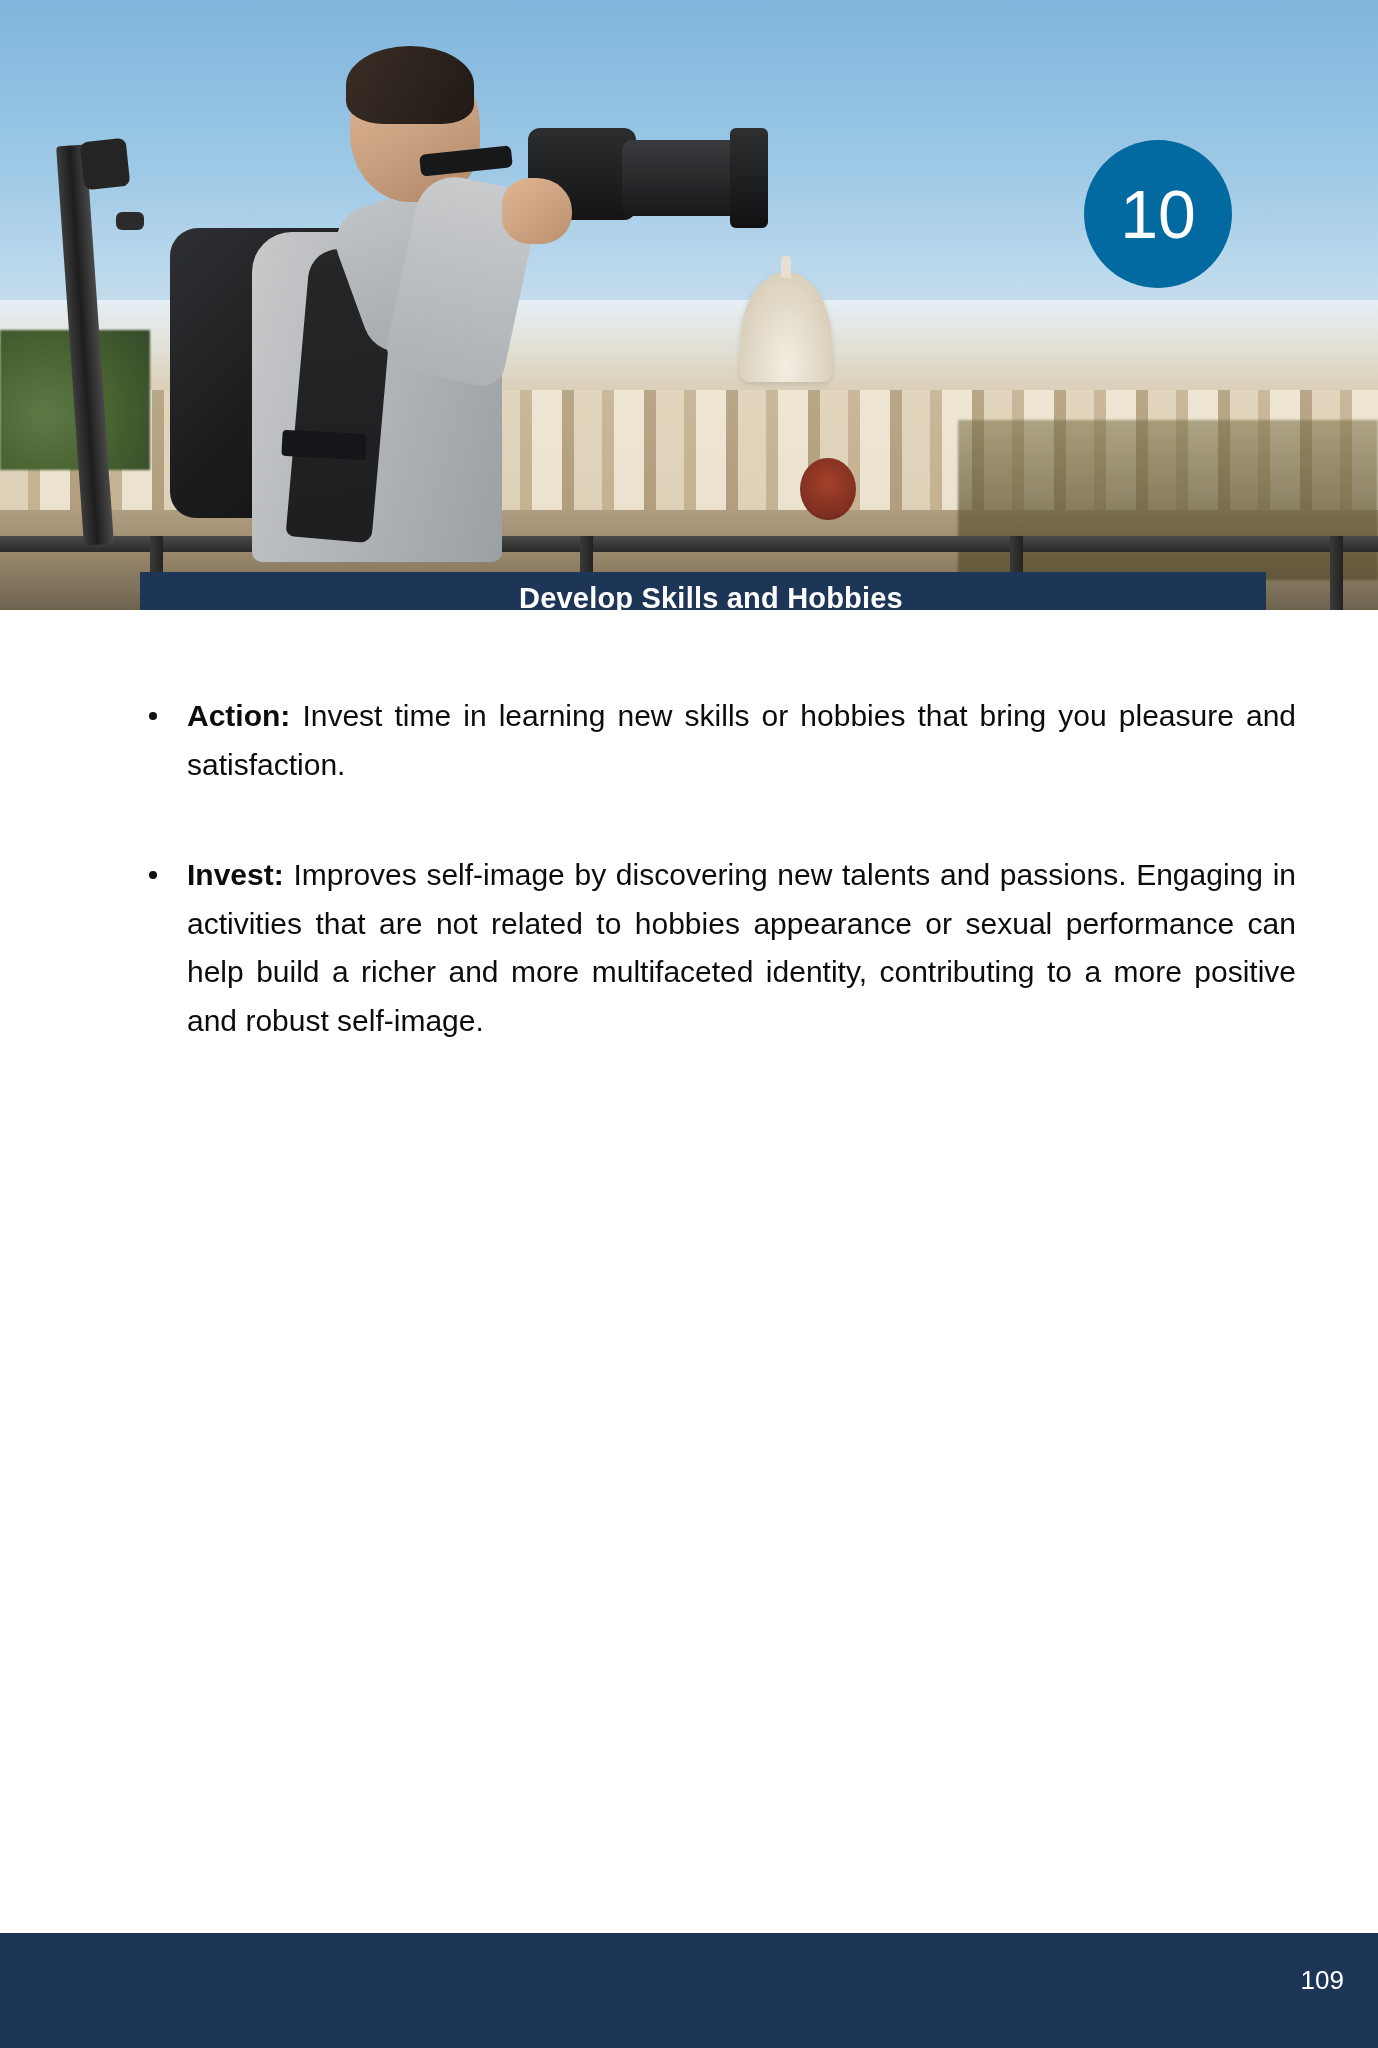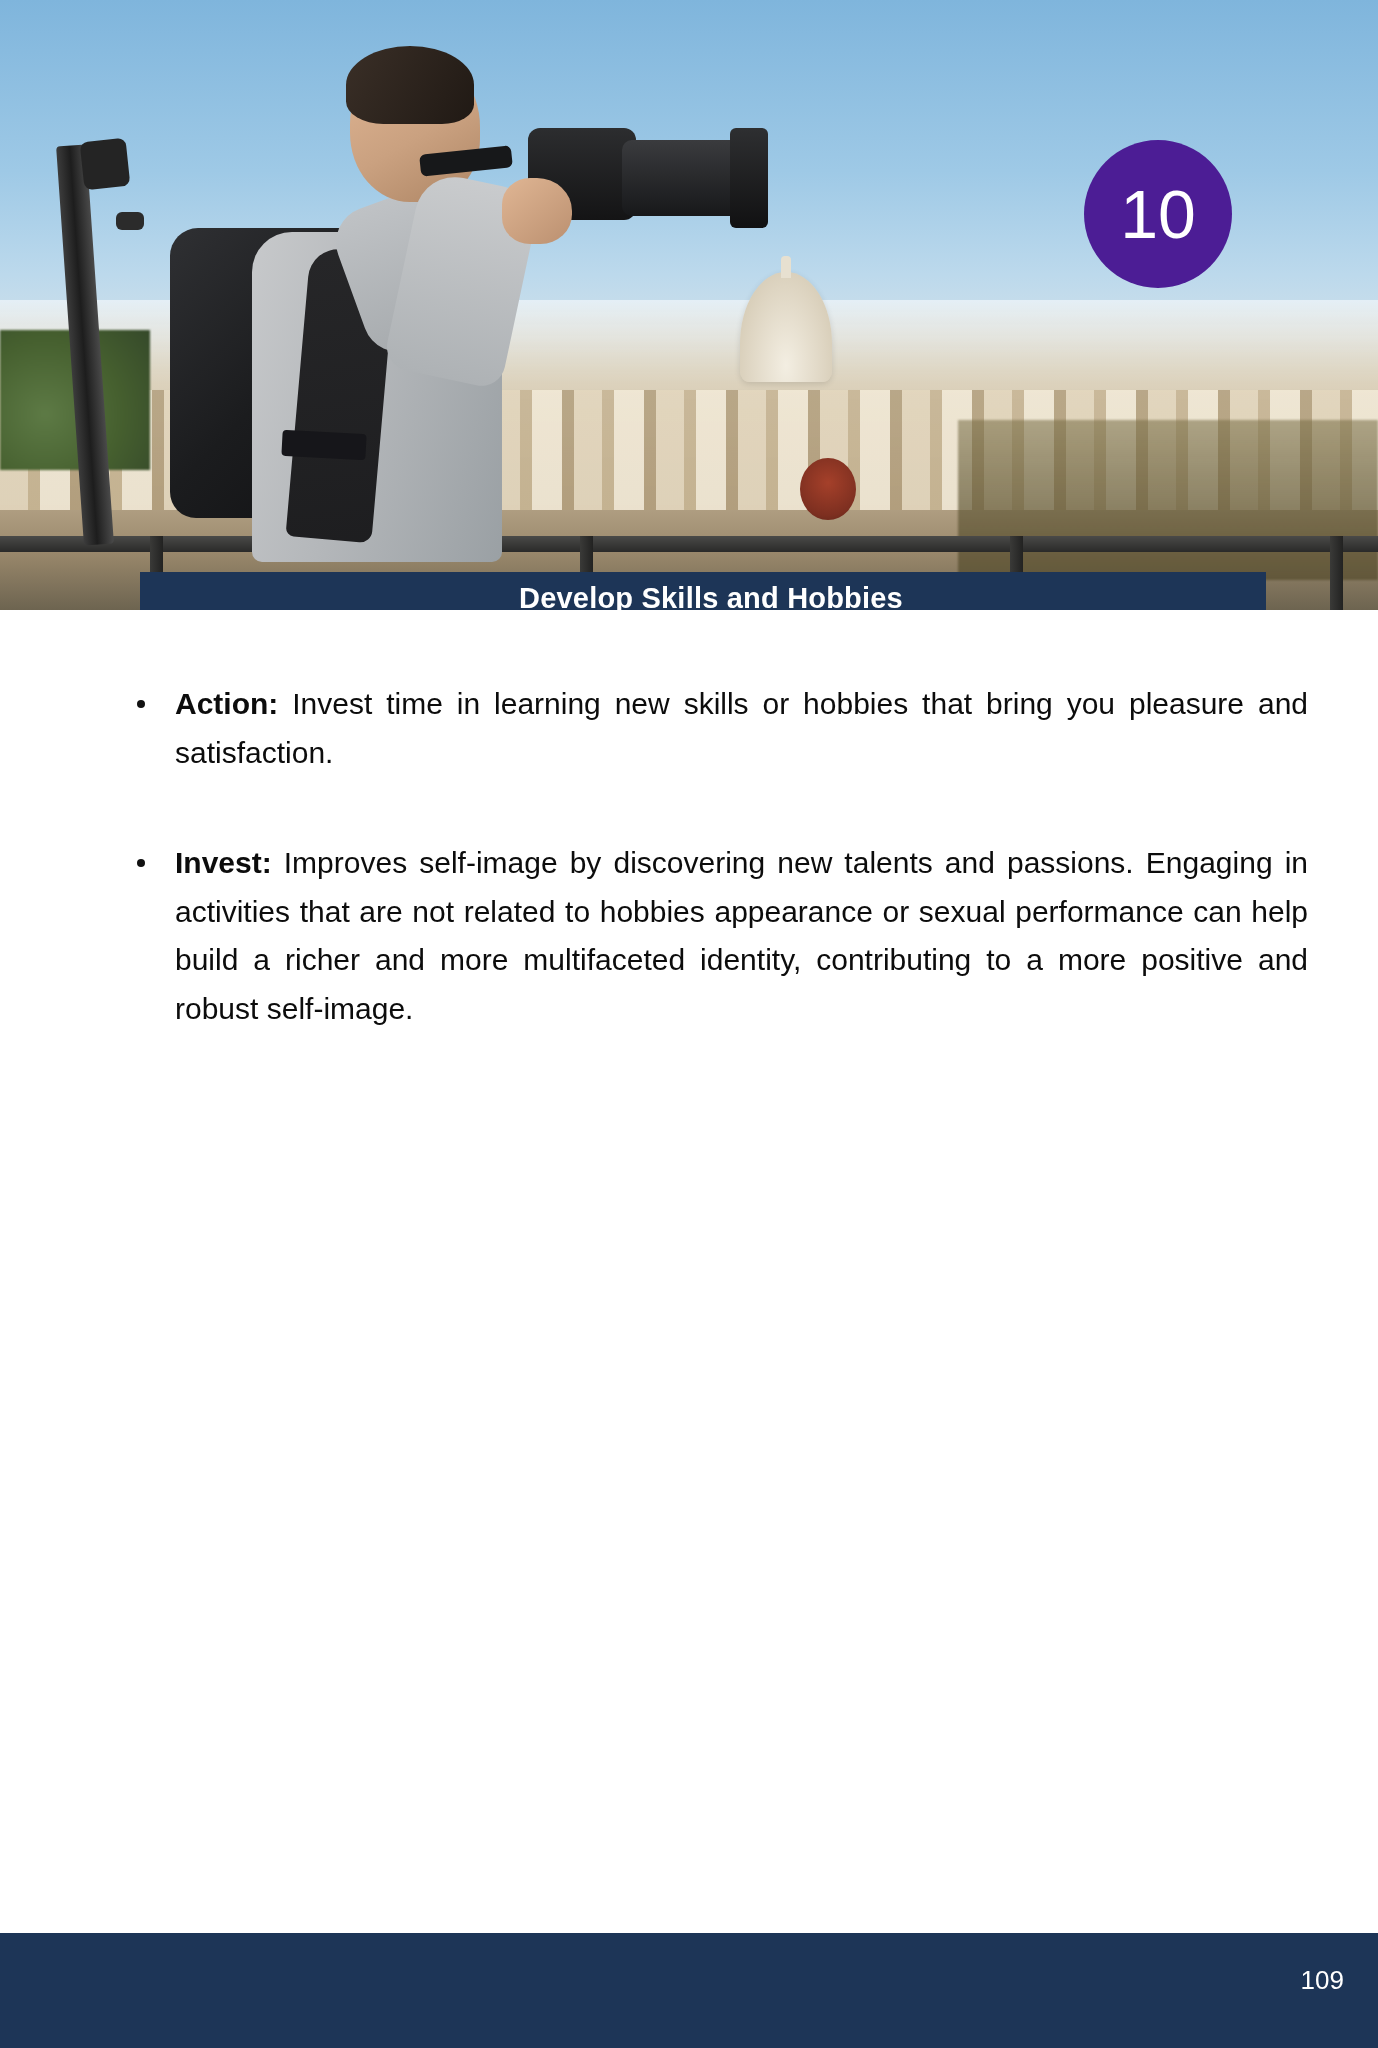--- a/index.html
+++ b/index.html
@@ -322,41 +322,41 @@
   }
 
   
   .badge {
     position: absolute;
     left: 1084px;
     top: 140px;
     width: 148px;
     height: 148px;
     border-radius: 50%;
-    background: #4c1d95;
+    background: #0369a1;
     display: flex;
     align-items: center;
     justify-content: center;
   }
   .badge span {
     color: #ffffff;
     font-size: 68px;
     font-weight: normal;
     line-height: 1;
   }
 
   
   .content {
     position: absolute;
     left: 0;
     top: 680px;
     width: 1378px;
   }
   ul.bullets {
-    margin: 0;
+    margin: 12px;
     padding: 0 70px 0 175px;
     list-style: none;
   }
   ul.bullets li {
     position: relative;
     font-size: 30px;
     line-height: 1.62;
     color: #0c0c0c;
     text-align: justify;
     margin-bottom: 62px;

